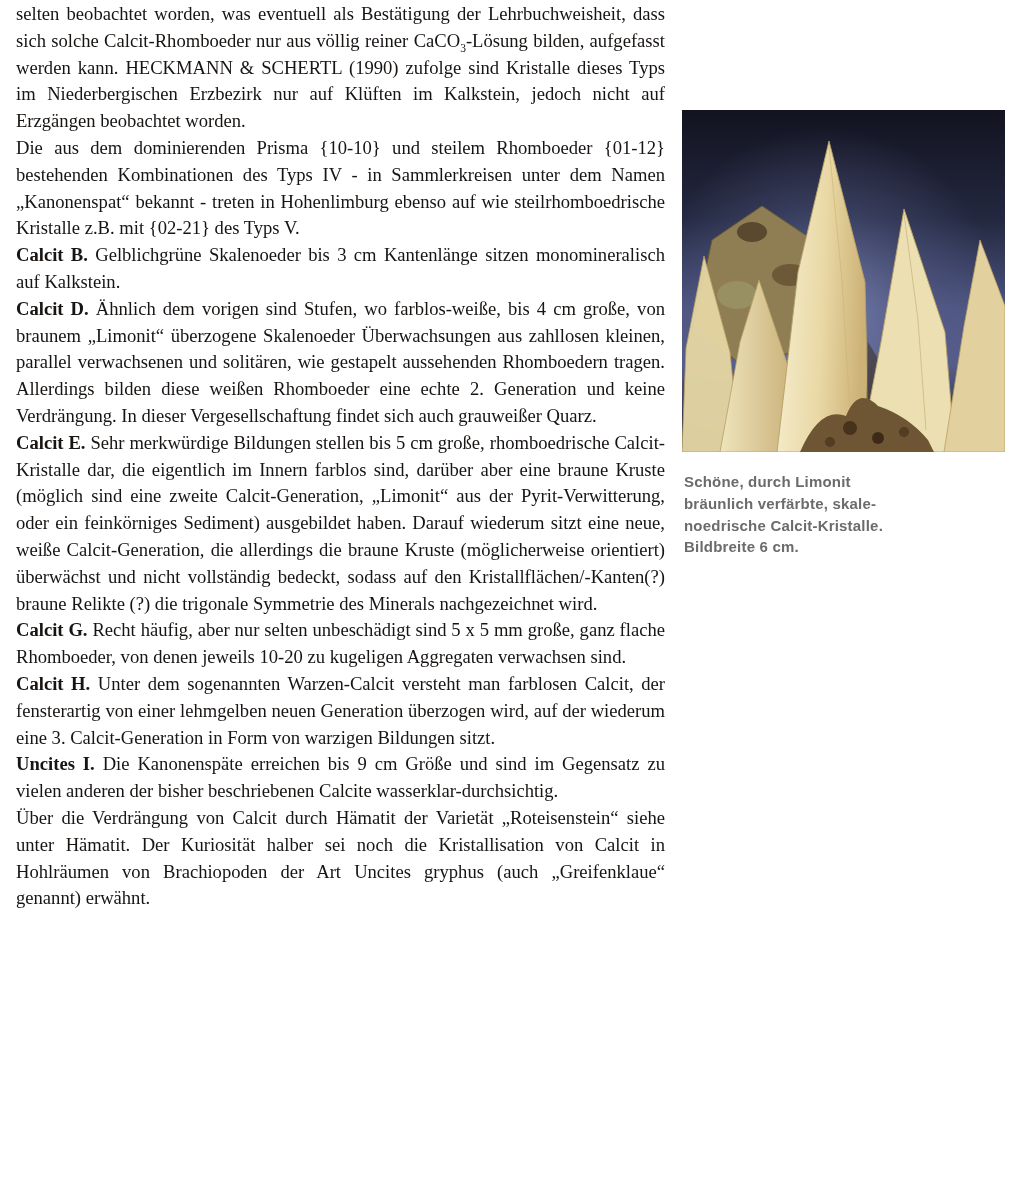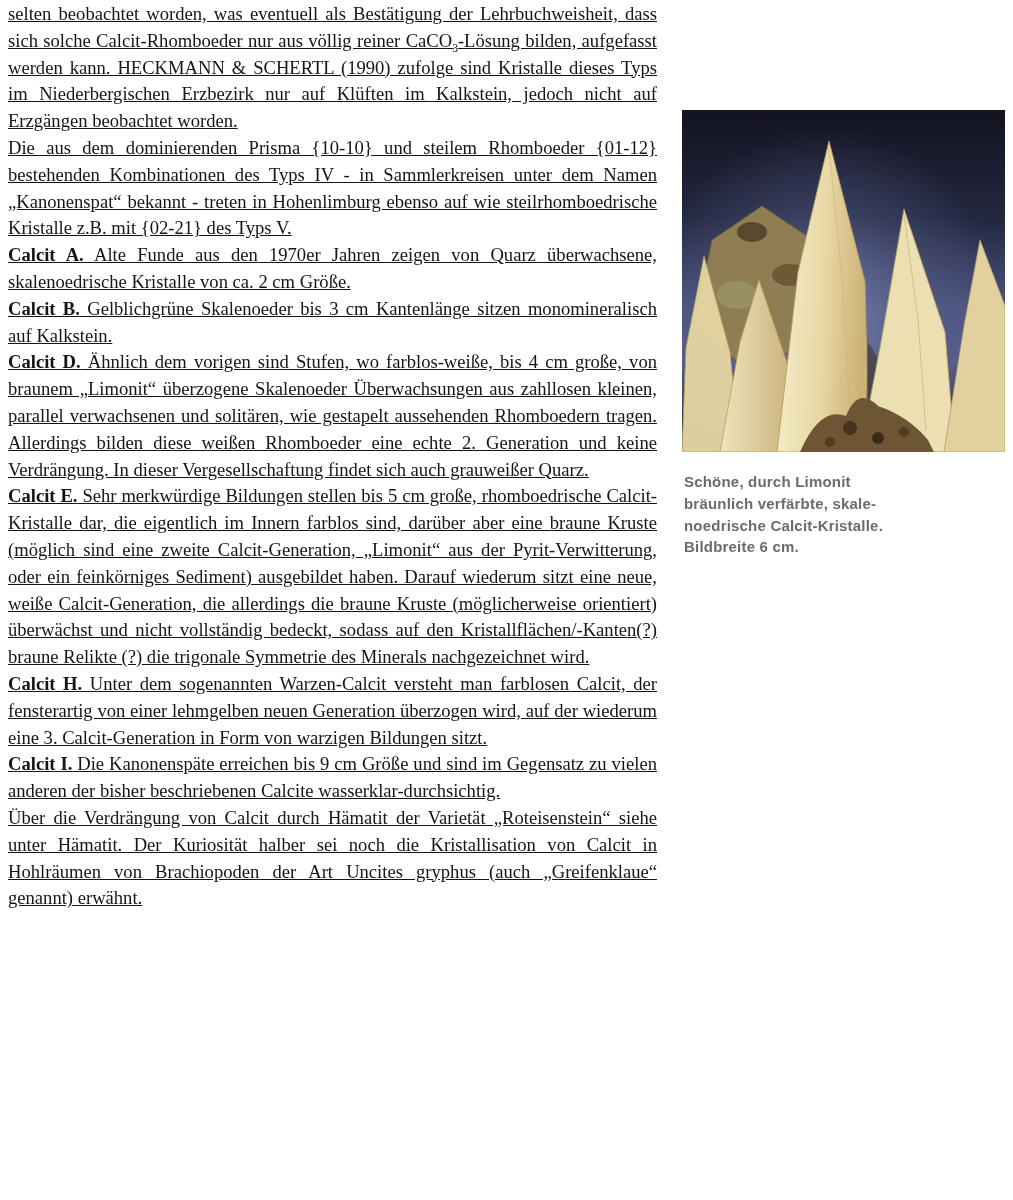--- a/index.html
+++ b/index.html
@@ -13,27 +13,26 @@
   }
   .page {
     position: relative;
     width: 1013px;
     height: 1200px;
     background: var(--page-background);
     overflow: hidden;
   }
   .article {
     position: absolute;
-    left: 8px; top: 1px;
+    left: 16px; top: 1px;
     width: 649px;
     font-family: "Liberation Serif", serif;
     font-size: 18.6px;
     line-height: 26.8px;
     color: var(--text-color);
-    text-decoration: underline;
   }
   .para {
     margin: 0;
     text-align: justify;
   }
   .para .bold { font-weight: 700; }
   .article sub { font-size: 0.62em; line-height: 0; }
   figure.photo {
     position: absolute;
     left: 682px; top: 110px;
@@ -55,26 +54,26 @@
   }
 </style>
 </head>
 <body>
 
 <div class="page">
 
   <div class="article">
       <div class="para"><span>selten beobachtet worden, was eventuell als Bestätigung der Lehrbuchweisheit, dass sich solche Calcit-Rhomboeder nur aus völlig reiner CaCO</span><sub>3</sub><span>-Lösung bilden, aufgefasst werden kann. HECKMANN &amp; SCHERTL (1990) zufolge sind Kristalle dieses Typs im Niederbergischen Erzbezirk nur auf Klüften im Kalkstein, jedoch nicht auf Erzgängen beobachtet worden.</span></div>
       <div class="para"><span>Die aus dem dominierenden Prisma {10-10} und steilem Rhomboeder {01-12} bestehenden Kombinationen des Typs IV - in Sammlerkreisen unter dem Namen „Kanonenspat“ bekannt - treten in Hohenlimburg ebenso auf wie steilrhomboedrische Kristalle z.B. mit {02-21} des Typs V.</span></div>
-      <div class="para"><span class="bold">Calcit A.</span><span> Alte Funde aus den 1970er Jahren zeigen von Quarz überwachsene, skalenoedrische Kristalle von ca. 2 cm Größe.</span></div>
       <div class="para"><span class="bold">Calcit B.</span><span> Gelblichgrüne Skalenoeder bis 3 cm Kantenlänge sitzen monomineralisch auf Kalkstein.</span></div>
       <div class="para"><span class="bold">Calcit D.</span><span> Ähnlich dem vorigen sind Stufen, wo farblos-weiße, bis 4 cm große, von braunem „Limonit“ überzogene Skalenoeder Überwachsungen aus zahllosen kleinen, parallel verwachsenen und solitären, wie gestapelt aussehenden Rhomboedern tragen. Allerdings bilden diese weißen Rhomboeder eine echte 2. Generation und keine Verdrängung. In dieser Vergesellschaftung findet sich auch grauweißer Quarz.</span></div>
       <div class="para"><span class="bold">Calcit E.</span><span> Sehr merkwürdige Bildungen stellen bis 5 cm große, rhomboedrische Calcit-Kristalle dar, die eigentlich im Innern farblos sind, darüber aber eine braune Kruste (möglich sind eine zweite Calcit-Generation, „Limonit“ aus der Pyrit-Verwitterung, oder ein feinkörniges Sediment) ausgebildet haben. Darauf wiederum sitzt eine neue, weiße Calcit-Generation, die allerdings die braune Kruste (möglicherweise orientiert) überwächst und nicht vollständig bedeckt, sodass auf den Kristallflächen/-Kanten(?) braune Relikte (?) die trigonale Symmetrie des Minerals nachgezeichnet wird.</span></div>
+      <div class="para"><span class="bold">Calcit G.</span><span> Recht häufig, aber nur selten unbeschädigt sind 5 x 5 mm große, ganz flache Rhomboeder, von denen jeweils 10-20 zu kugeligen Aggregaten verwachsen sind.</span></div>
       <div class="para"><span class="bold">Calcit H.</span><span> Unter dem sogenannten Warzen-Calcit versteht man farblosen Calcit, der fensterartig von einer lehmgelben neuen Generation überzogen wird, auf der wiederum eine 3. Calcit-Generation in Form von warzigen Bildungen sitzt.</span></div>
-      <div class="para"><span class="bold">Calcit I.</span><span> Die Kanonenspäte erreichen bis 9 cm Größe und sind im Gegensatz zu vielen anderen der bisher beschriebenen Calcite wasserklar-durchsichtig.</span></div>
+      <div class="para"><span class="bold">Uncites I.</span><span> Die Kanonenspäte erreichen bis 9 cm Größe und sind im Gegensatz zu vielen anderen der bisher beschriebenen Calcite wasserklar-durchsichtig.</span></div>
       <div class="para"><span>Über die Verdrängung von Calcit durch Hämatit der Varietät „Roteisenstein“ siehe unter Hämatit. Der Kuriosität halber sei noch die Kristallisation von Calcit in Hohlräumen von Brachiopoden der Art Uncites gryphus (auch „Greifenklaue“ genannt) erwähnt.</span></div>
     </div>
 
   <figure class="photo">
     <svg viewBox="0 0 323 342" xmlns="http://www.w3.org/2000/svg">
       <defs>
         <linearGradient id="bgGrad" x1="0" y1="0" x2="0" y2="1">
           <stop offset="0" stop-color="#131320"></stop>
           <stop offset="0.32" stop-color="#232840"></stop>
           <stop offset="0.58" stop-color="#4d5480"></stop>

